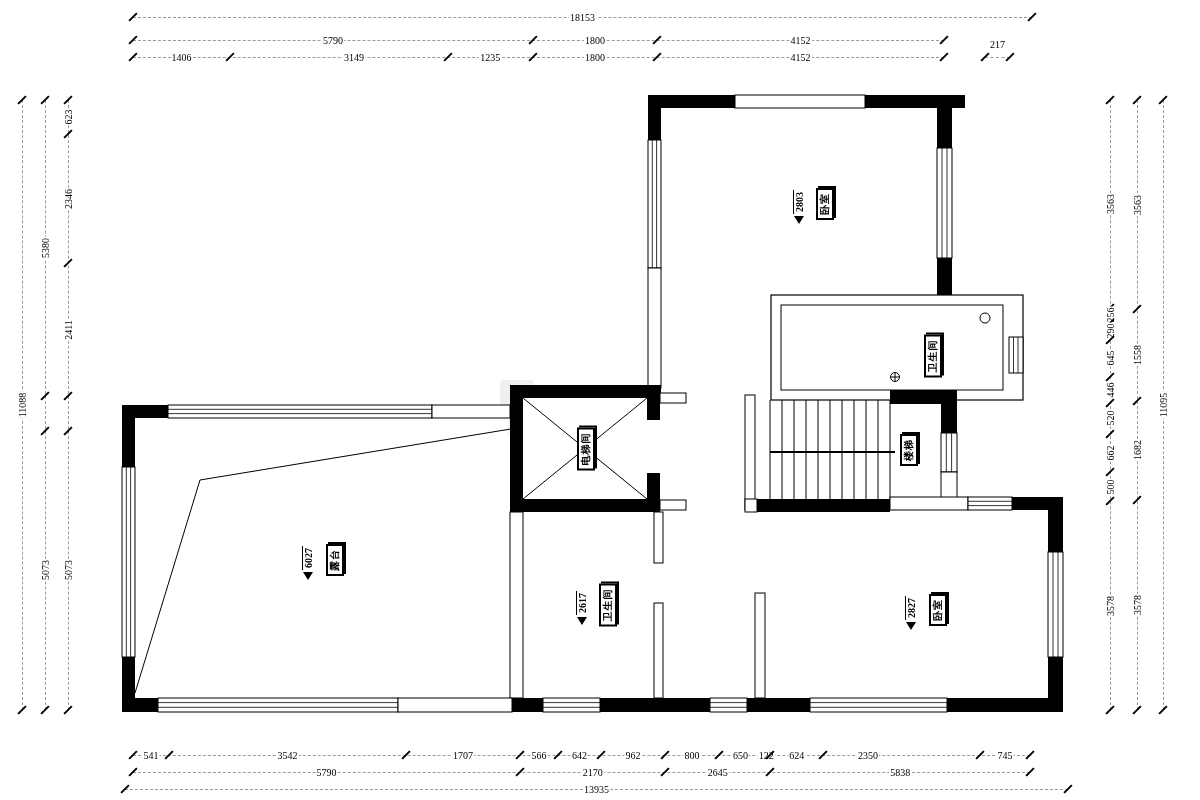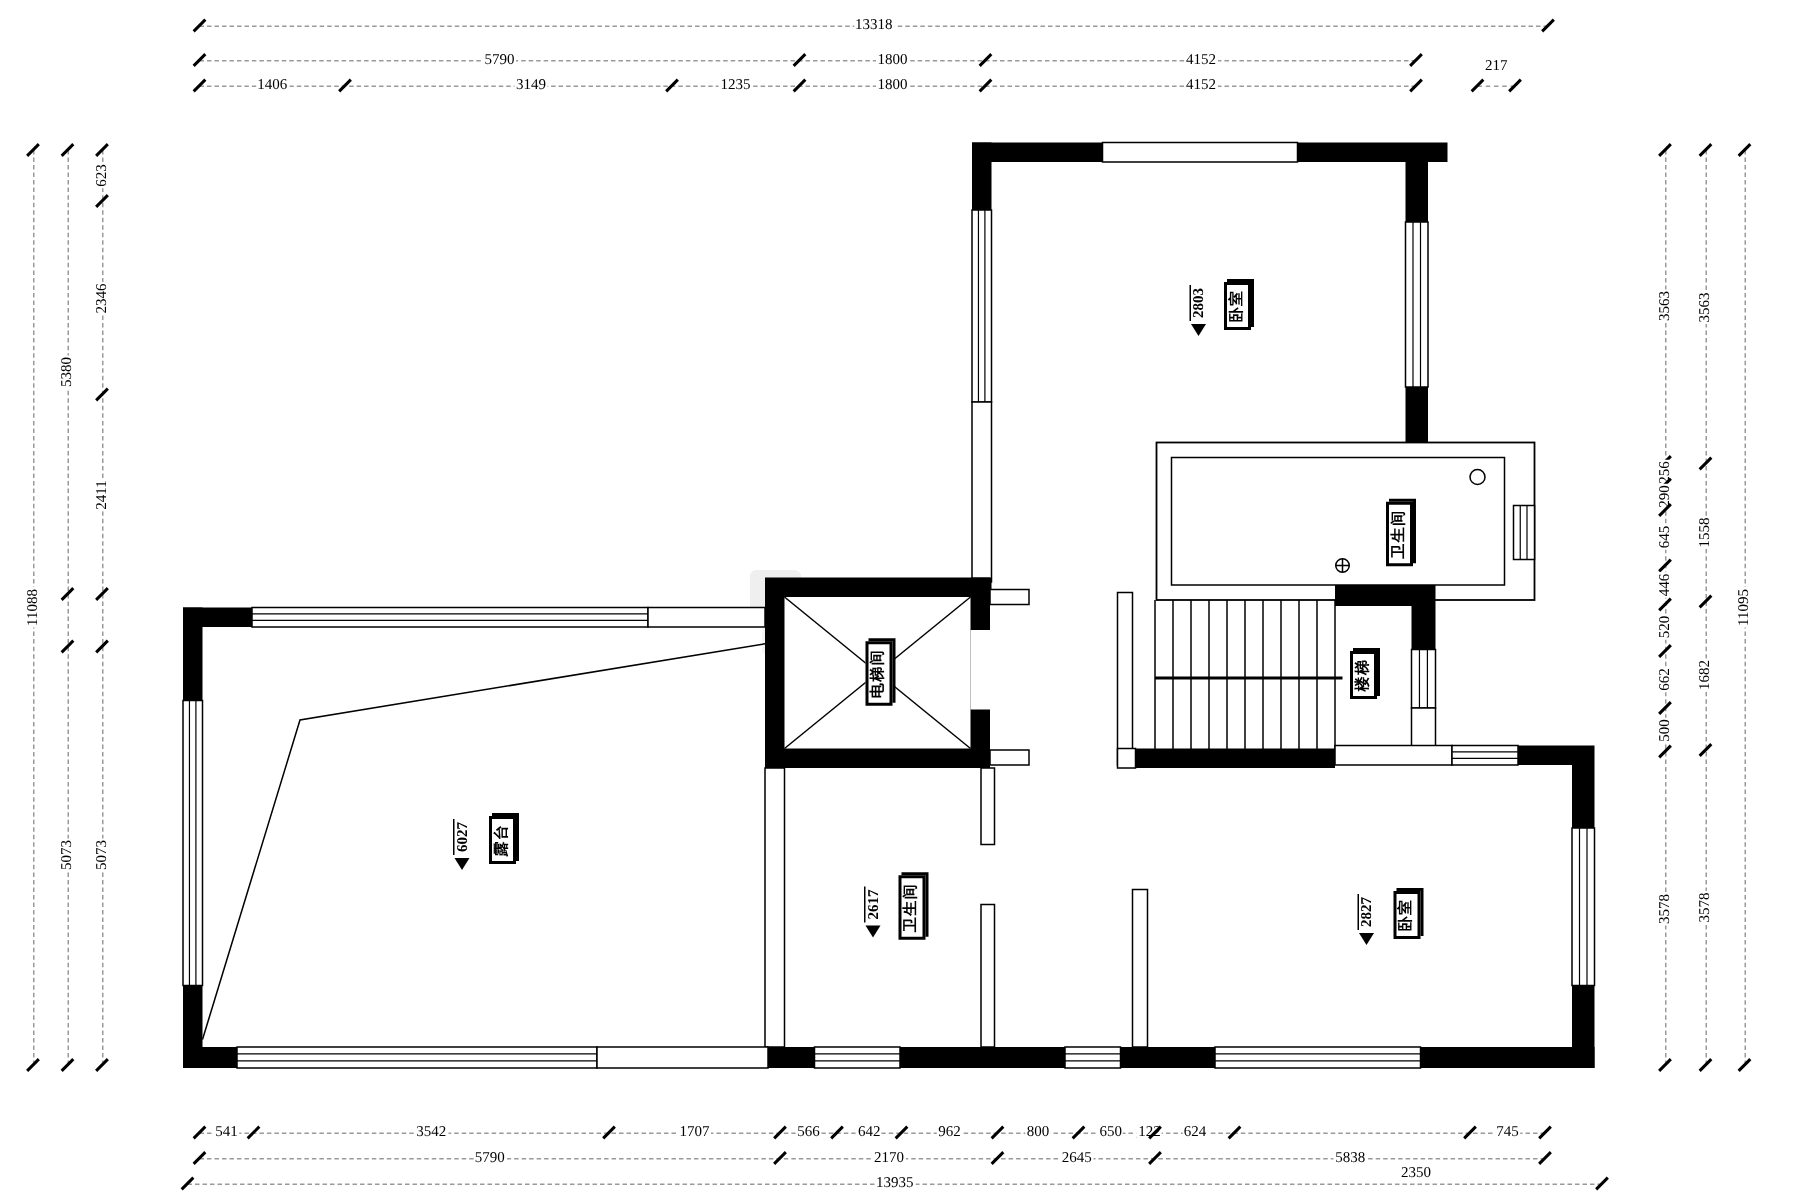--- a/index.html
+++ b/index.html
@@ -206,21 +206,21 @@
   </div>
   <div class="level-mark" style="left:911px;top:613px">
     <span class="tri"></span>
     <span class="lvl">2827</span>
   </div>
 
   <div id="dims">
       <div class="dim-chain">
         <div class="dim-line-h" style="left: 133px; top: 17px; width: 899px;"></div>
         <div class="dim-tick" style="left: 133px; top: 17px;"></div>
-        <div class="dim-label" style="left: 582.5px; top: 17px;">13318</div>
+        <div class="dim-label" style="left: 582.5px; top: 17px;">18153</div>
         <div class="dim-tick" style="left: 1032px; top: 17px;"></div>
       </div>
       <div class="dim-chain">
         <div class="dim-line-h" style="left: 133px; top: 40px; width: 811px;"></div>
         <div class="dim-tick" style="left: 133px; top: 40px;"></div>
         <div class="dim-label" style="left: 332.953px; top: 40px;">5790</div>
         <div class="dim-tick" style="left: 532.905px; top: 40px;"></div>
         <div class="dim-label" style="left: 595.067px; top: 40px;">1800</div>
         <div class="dim-tick" style="left: 657.228px; top: 40px;"></div>
         <div class="dim-label" style="left: 800.614px; top: 40px;">4152</div>
@@ -262,21 +262,21 @@
         <div class="dim-label" style="left: 633.087px; top: 755px;">962</div>
         <div class="dim-tick" style="left: 665.249px; top: 755px;"></div>
         <div class="dim-label" style="left: 691.995px; top: 755px;">800</div>
         <div class="dim-tick" style="left: 718.741px; top: 755px;"></div>
         <div class="dim-label" style="left: 740.473px; top: 755px;">650</div>
         <div class="dim-tick" style="left: 762.204px; top: 755px;"></div>
         <div class="dim-label" style="left: 766.283px; top: 755px;">122</div>
         <div class="dim-tick" style="left: 770.361px; top: 755px;"></div>
         <div class="dim-label" style="left: 796.706px; top: 755px;">624</div>
         <div class="dim-tick" style="left: 823.051px; top: 755px;"></div>
-        <div class="dim-label" style="left: 944px; top: 755px; margin-top: 27px;">2350</div>
+        <div class="dim-label" style="left: 868px; top: 755px;">2350</div>
         <div class="dim-tick" style="left: 980.185px; top: 755px;"></div>
         <div class="dim-label" style="left: 1005.09px; top: 755px;">745</div>
         <div class="dim-tick" style="left: 1030px; top: 755px;"></div>
       </div>
       <div class="dim-chain">
         <div class="dim-line-h" style="left: 133px; top: 772px; width: 897px;"></div>
         <div class="dim-tick" style="left: 133px; top: 772px;"></div>
         <div class="dim-label" style="left: 326.575px; top: 772px;">5790</div>
         <div class="dim-tick" style="left: 520.151px; top: 772px;"></div>
         <div class="dim-label" style="left: 592.7px; top: 772px;">2170</div>

